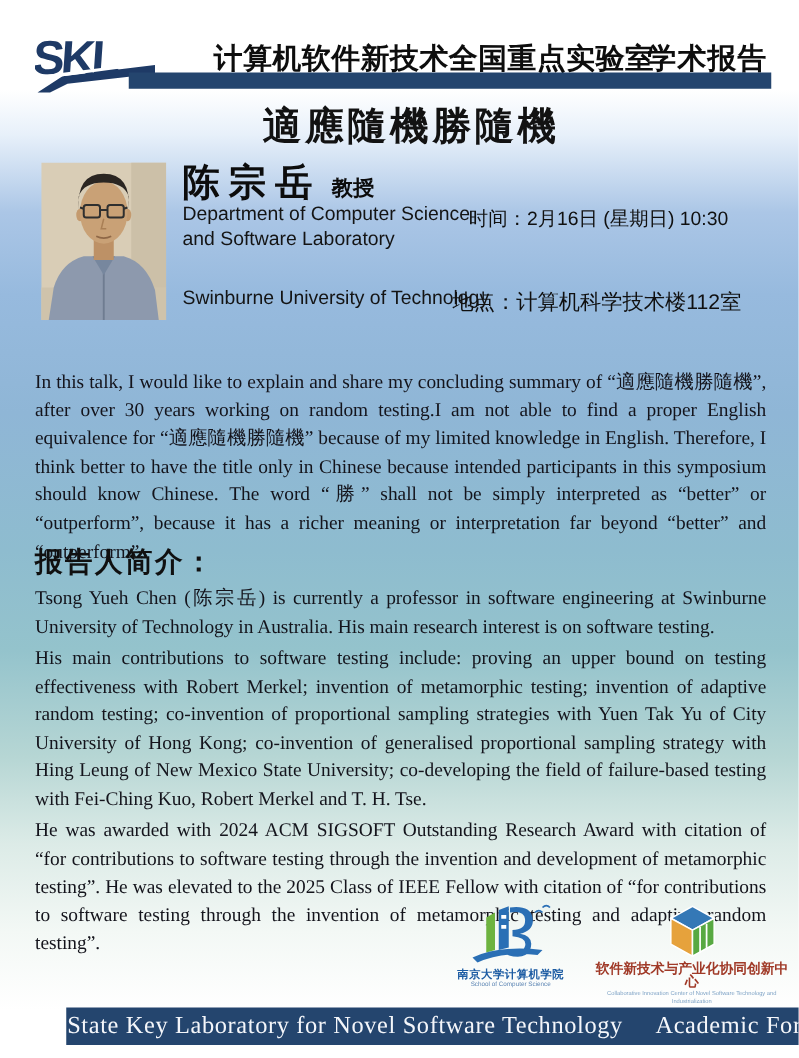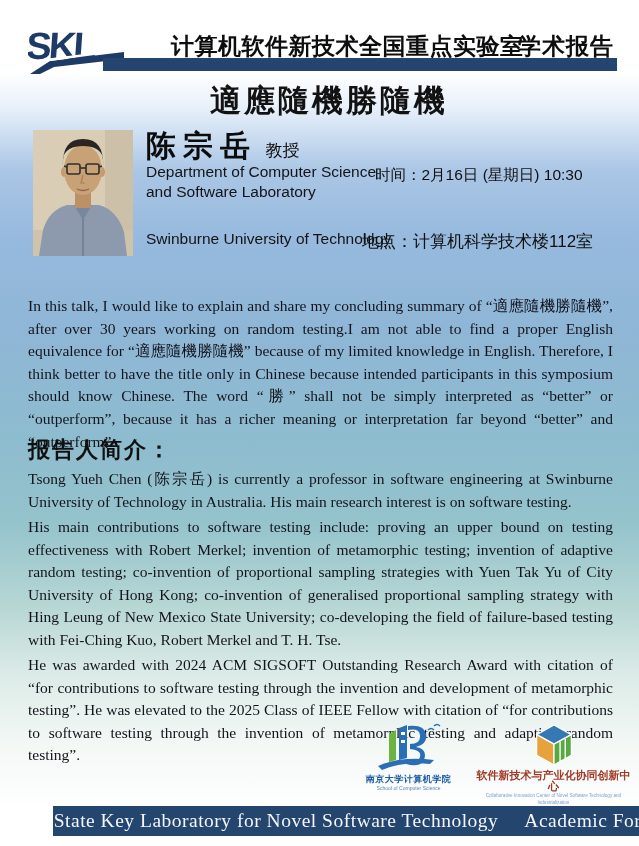--- a/index.html
+++ b/index.html
@@ -39,21 +39,21 @@
   
   .photo {
     position:absolute; left:33px; top:130px; width:100px; height:126px;
   }
   .speaker-info { position:absolute; left:146px; top:126px; width:473px; height:130px; }
   .name-line { position:absolute; left:0; top:0; }
   .speaker-name {
     font-family:"DejaVu Serif", serif; font-size:30px; font-weight:bold;
     letter-spacing:7px; color:#0c0c0c;
   }
-  .speaker-acad-title { font-size:17px; font-weight:normal; color:#0c0c0c; margin-left:4px; }
+  .speaker-acad-title { font-size:17px; font-weight:bold; color:#0c0c0c; margin-left:4px; }
   .dept1 { position:absolute; left:0; top:37px; font-size:15.5px; color:#141414; }
   .dept2 { position:absolute; left:0; top:57px; font-size:15.5px; color:#141414; }
   .time-line { position:absolute; left:229px; top:39px; font-size:15.5px; color:#101010; }
   .univ-line { position:absolute; left:0; top:104px; font-size:15.5px; color:#141414; }
   .loc-line  { position:absolute; left:216px; top:104px; font-size:17px; color:#101010; }
 
   
   .section-heading {
     position:absolute; left:28px;
     font-size:22px; font-weight:bold; letter-spacing:2px; color:#101010;

